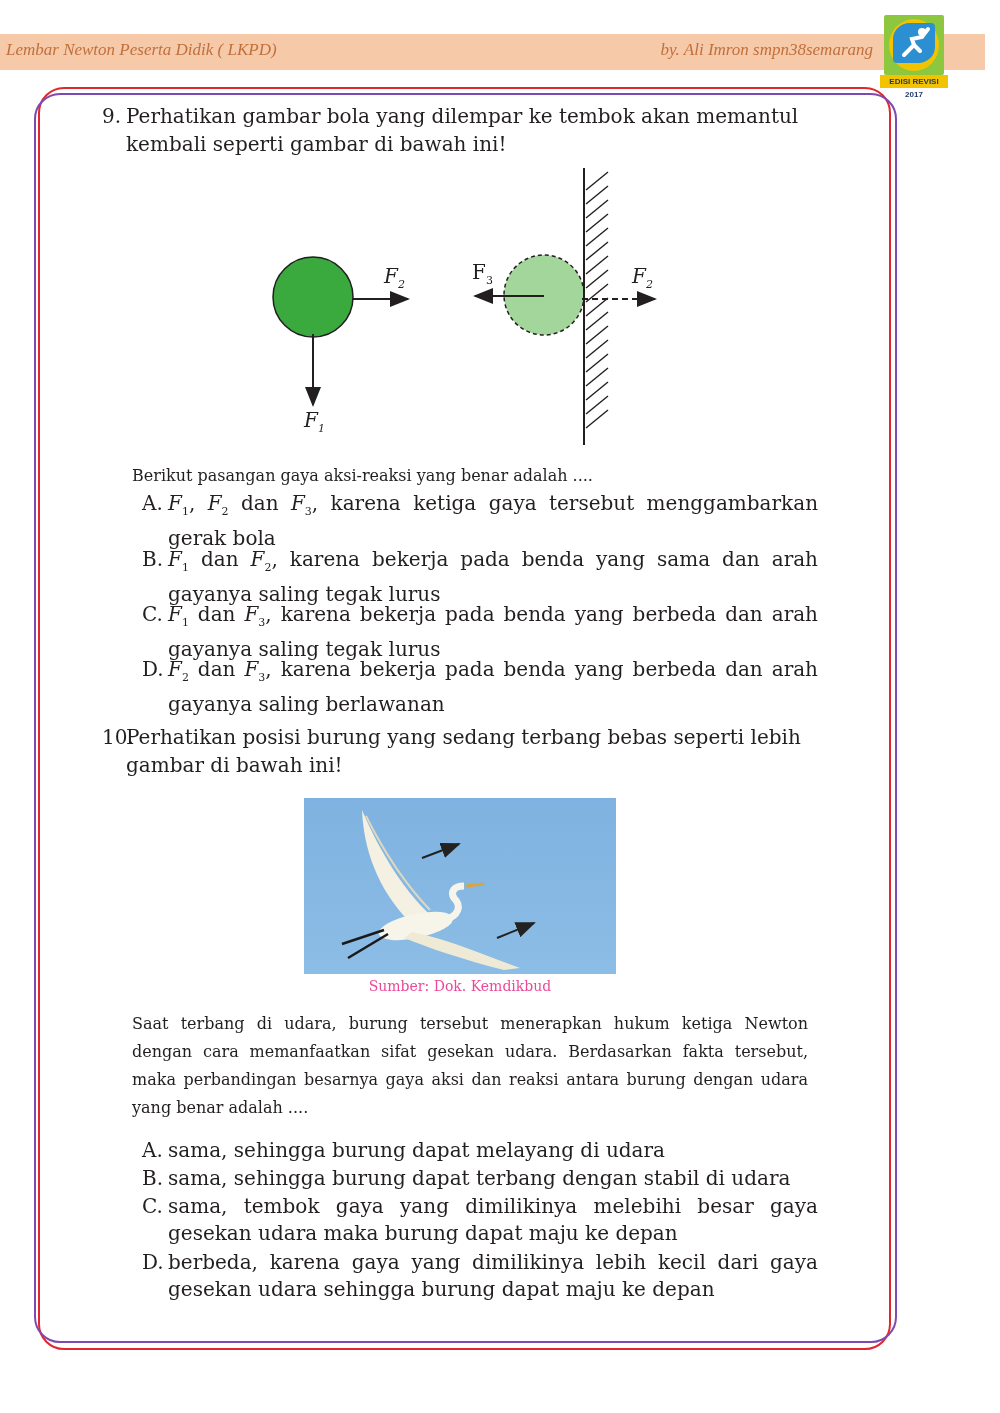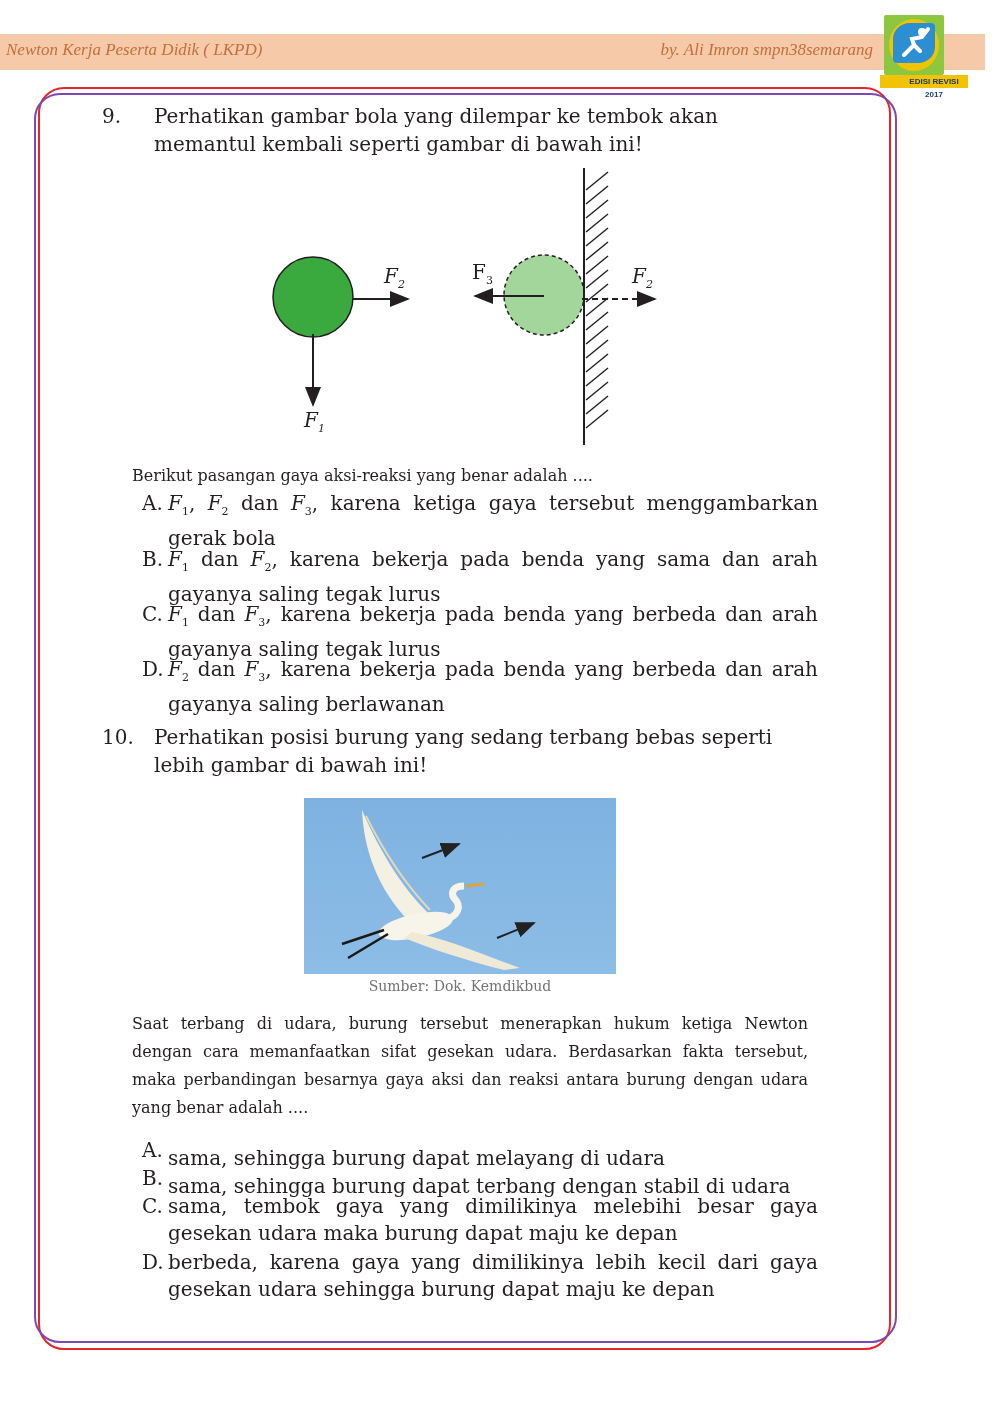--- a/index.html
+++ b/index.html
@@ -29,65 +29,65 @@
       background: #f2c300; border-radius: 50%;
     }
     .logo-book {
       position: absolute; left: 9px; top: 8px; width: 42px; height: 40px;
       background: #2b8fd1; border-radius: 40% 10% 40% 10%;
     }
     .edisi {
       position: absolute; left: 880px; top: 75px; width: 68px; height: 13px;
       background: #f2c300; color: #1f3a6e;
       font-family: "Liberation Sans", sans-serif; font-size: 8px; font-weight: bold;
-      text-align: center; line-height: 13px; padding-left: 20px;
+      text-align: center; line-height: 13px;
     }
     .frame-red {
       position: absolute; left: 38px; top: 87px; width: 853px; height: 1263px;
       border: 2px solid #e1262d; border-radius: 26px; box-sizing: border-box;
     }
     .frame-purple {
       position: absolute; left: 34px; top: 93px; width: 863px; height: 1250px;
       border: 2px solid #7c4ab0; border-radius: 26px; box-sizing: border-box;
     }
     .q {
       position: absolute; left: 102px; width: 716px;
       font-size: 20px; line-height: 28px;
     }
     .q .num { position: absolute; left: 0; top: 0; }
-    .q .txt { margin-left: 52px; display: block; }
+    .q .txt { margin-left: 24px; display: block; }
     .para {
       position: absolute; left: 132px; width: 676px;
       font-size: 16px; line-height: 28px; text-align: justify;
     }
     .opt {
       position: absolute; left: 142px; width: 676px;
       font-size: 20px; line-height: 27px; text-align: justify;
     }
     .opt .letter { position: absolute; left: 0; top: 0; }
     .opt .otext { display: block; margin-left: 26px; text-align: justify; }
-    .opt .otext.single { text-align-last: left; margin-top: 8px; }
+    .opt .otext.single { text-align-last: left; }
     i.f { font-style: italic; }
     sub { font-size: 11px; }
     .diagram { position: absolute; left: 260px; top: 160px; width: 420px; height: 290px; text-align: right; }
     .bird {
       position: absolute; left: 304px; top: 798px; width: 312px; height: 176px;
       background: linear-gradient(180deg, #7fb2e0 0%, #8cbde6 100%);
       overflow: hidden;
     }
     .caption {
       position: absolute; left: 304px; width: 312px; top: 978px;
-      text-align: center; font-size: 14px; color: #737373;
+      text-align: center; font-size: 14px; color: #ec4899;
     }
   </style>
 </head>
 <body>
 
 <div class="banner"></div>
-<div class="banner-left">Newton Kerja Peserta Didik ( LKPD)</div>
+<div class="banner-left">Lembar Newton Peserta Didik ( LKPD)</div>
 <div class="banner-right">by. Ali Imron smpn38semarang</div>
 <div class="logo">
   <div class="logo-inner"></div>
   <div class="logo-book"></div>
   <svg style="position:absolute;left:14px;top:10px" width="34" height="36" viewBox="0 0 34 36">
     <circle cx="24" cy="7" r="4" fill="#ffffff"></circle>
     <path d="M6 30 L16 20 L14 14 L24 12 L30 4" stroke="#ffffff" stroke-width="4" fill="none" stroke-linecap="round"></path>
     <path d="M16 20 L22 26" stroke="#ffffff" stroke-width="4" fill="none" stroke-linecap="round"></path>
   </svg>
 </div>

